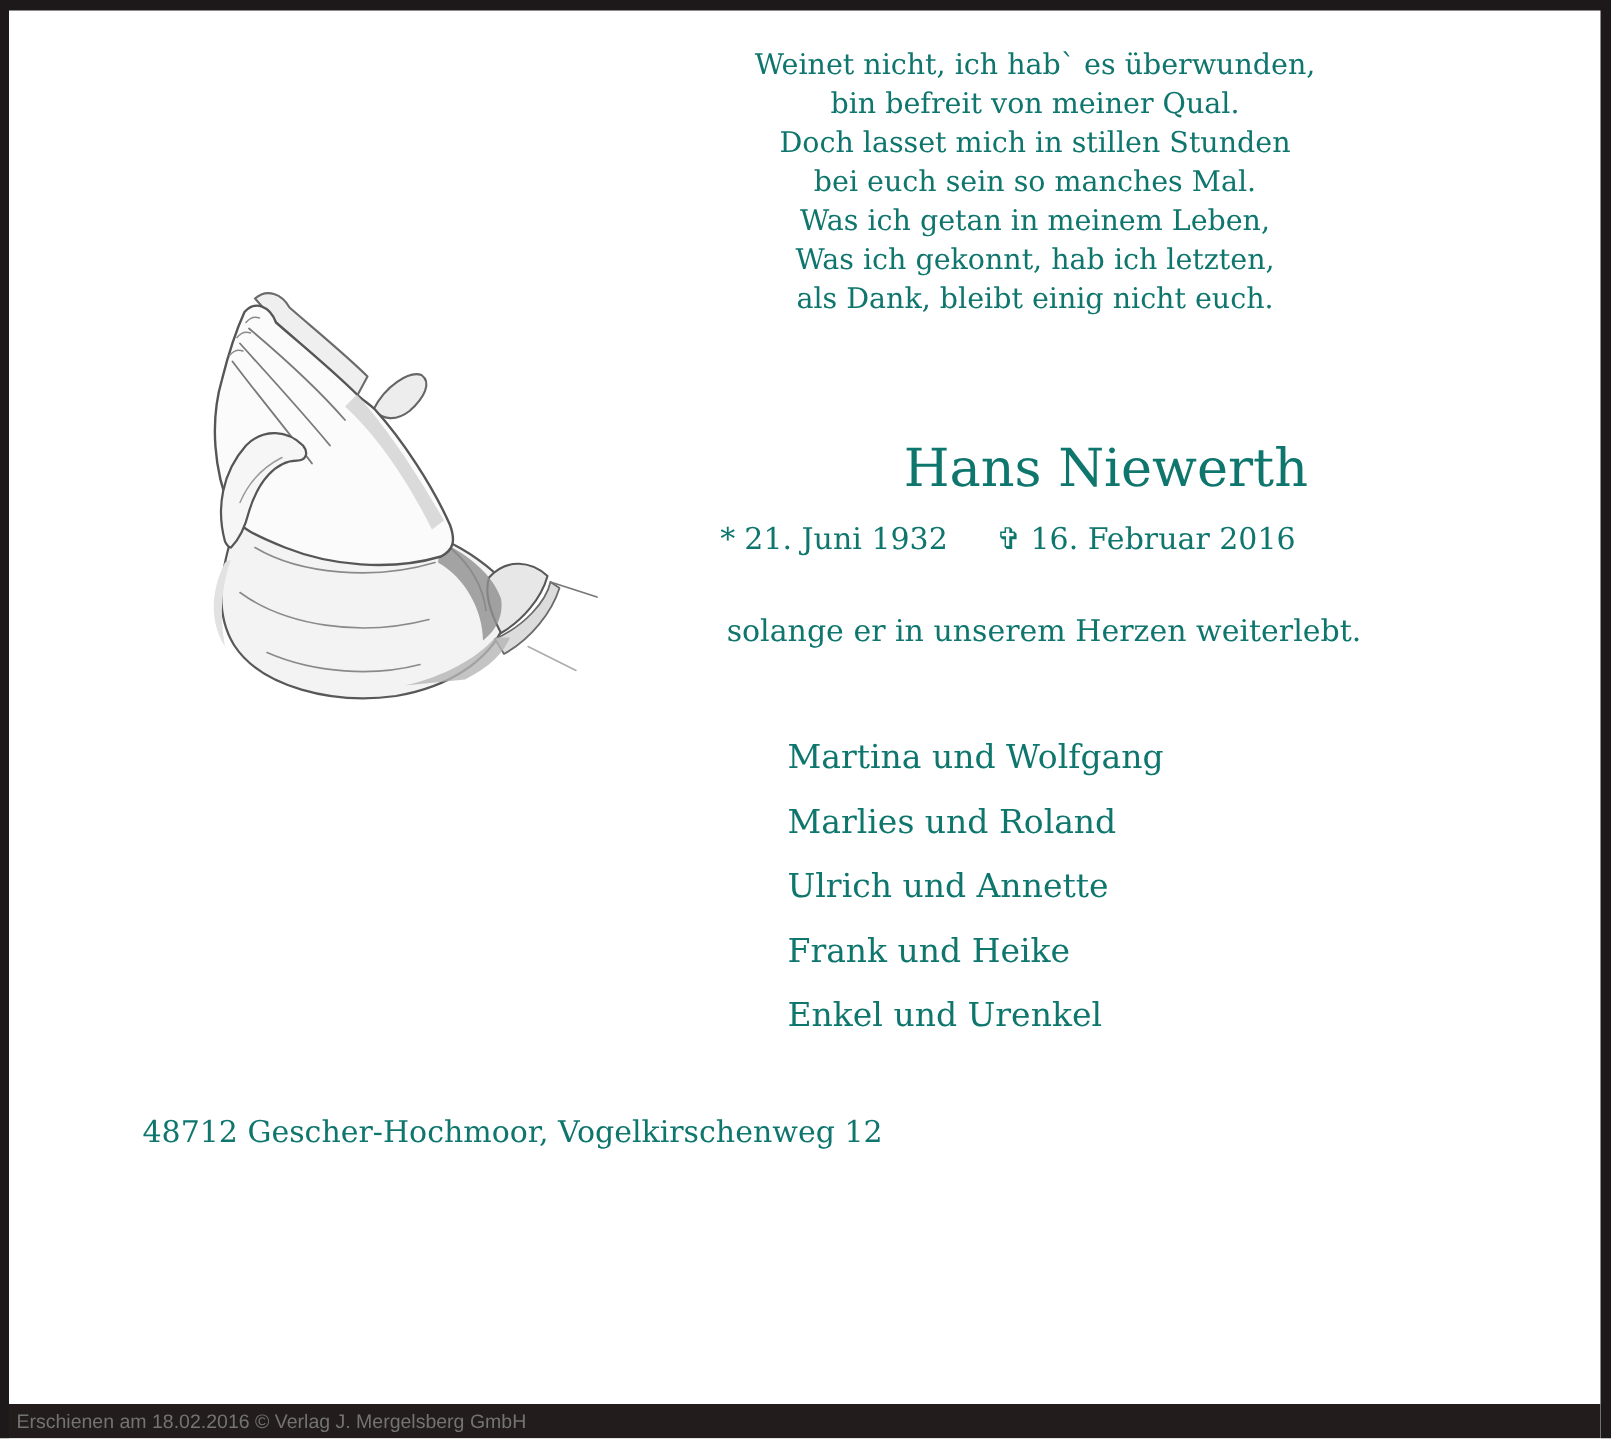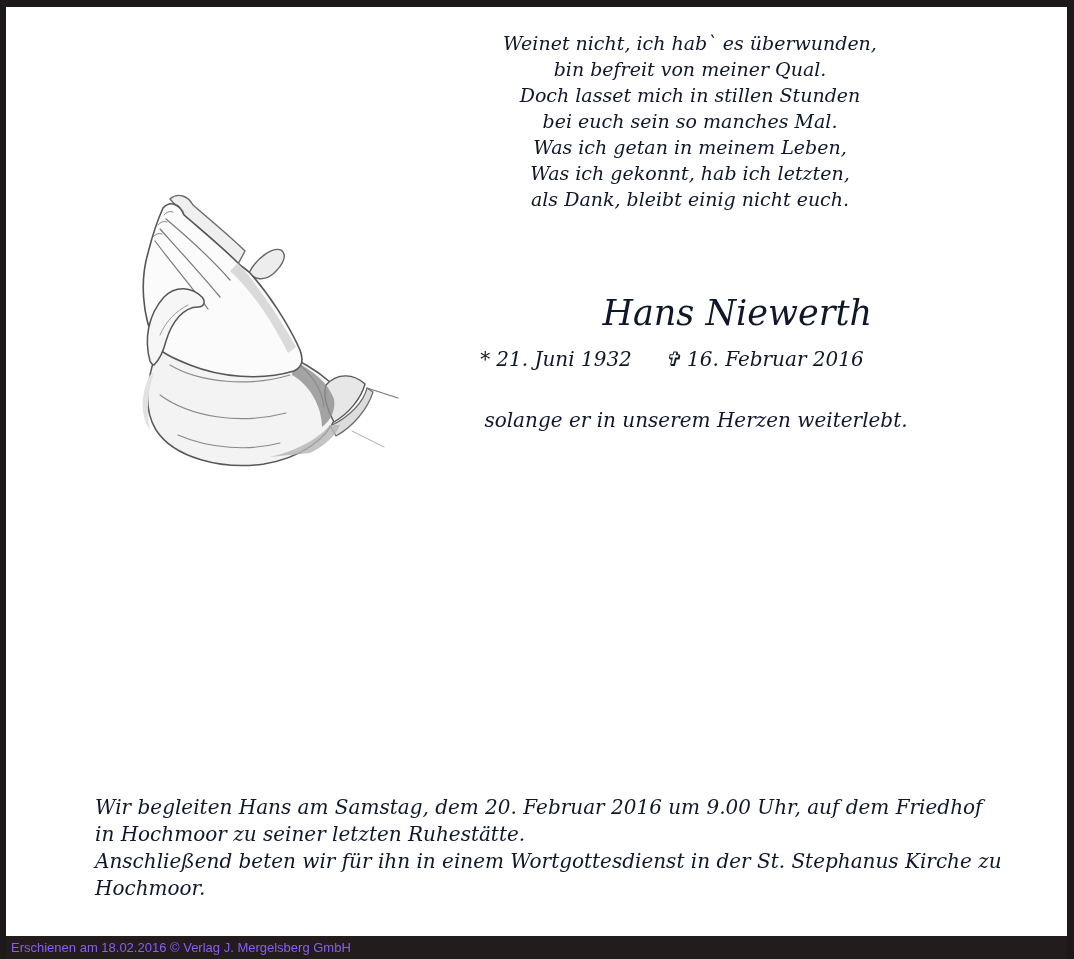--- a/index.html
+++ b/index.html
@@ -9,38 +9,38 @@
     box-sizing:border-box;
     background:#ffffff;
     border-top:7px solid #1d191a;
     border-left:6px solid #1d191a;
     border-right:7px solid #1d191a;
     overflow:hidden;
     font-family:"DejaVu Serif", serif;
     color:#1e1e1c;
   }
   .abs{position:absolute;}
-  .script{font-style:italic;color:#0f172a;}
+  .script{color:#0f766e;}
   .poem{left:464px;top:23px;width:440px;text-align:center;font-size:19px;line-height:26px;}
   .deceased-name{left:466px;top:286px;width:400px;text-align:right;font-size:35px;line-height:40px;}
   .dates{left:466px;top:340px;width:400px;text-align:center;font-size:20px;}
   .dates .sym{display:inline-block;margin-right:6px;}
   .dates .death-group{margin-left:26px;}
   .verse{left:470px;top:399px;width:440px;text-align:center;font-size:20px;line-height:28px;}
   .mourners{left:519px;top:486px;font-size:22px;}
   .mourners div{margin-bottom:17px;line-height:26px;}
   .address{left:89px;top:735px;font-size:20px;}
   .funeral{left:89px;top:787px;width:912px;font-size:20px;line-height:27px;}
   .invitation{left:89px;top:880px;font-size:20px;}
   .hands{left:124px;top:178px;width:292px;height:302px;}
   .footer-strip{
     position:absolute;left:0;right:0;bottom:0;height:23px;
     background:#231c1d;
     font-family:"Liberation Sans", sans-serif;
-    font-size:13px;line-height:23px;color:#8b5cf6;
+    font-size:13px;line-height:23px;color:#737373;
     padding-left:5px;
   }
 </style>
 </head>
 <body>
 
 <div class="page">
 
   <svg class="abs hands" viewBox="0 0 292 302" xmlns="http://www.w3.org/2000/svg">
     <g stroke-linejoin="round" stroke-linecap="round">
@@ -106,25 +106,29 @@
     </span>
     <span class="death-group">
       <span class="sym">✞</span><span>16. Februar 2016</span>
     </span>
   </div>
 
   <div class="abs script verse">
     <div>solange er in unserem Herzen weiterlebt.</div>
   </div>
 
+  <div class="abs script mourners">
+    <div>Martina und Wolfgang</div>
+    <div>Marlies und Roland</div>
+    <div>Ulrich und Annette</div>
+    <div>Frank und Heike</div>
+    <div>Enkel und Urenkel</div>
+  </div>
 
+  <div class="abs script address">48712 Gescher-Hochmoor, Vogelkirschenweg 12</div>
 
-  <div class="abs script funeral">
-    <div>Wir begleiten Hans am Samstag, dem 20. Februar 2016 um 9.00 Uhr, auf dem Friedhof in Hochmoor zu seiner letzten Ruhestätte.</div>
-    <div>Anschließend beten wir für ihn in einem Wortgottesdienst in der St. Stephanus Kirche zu Hochmoor.</div>
-  </div>
 
 
   <div class="footer-strip">
     <span>Erschienen am 18.02.2016 © Verlag J. Mergelsberg GmbH</span>
   </div>
 
 </div>
 
 </body></html>

